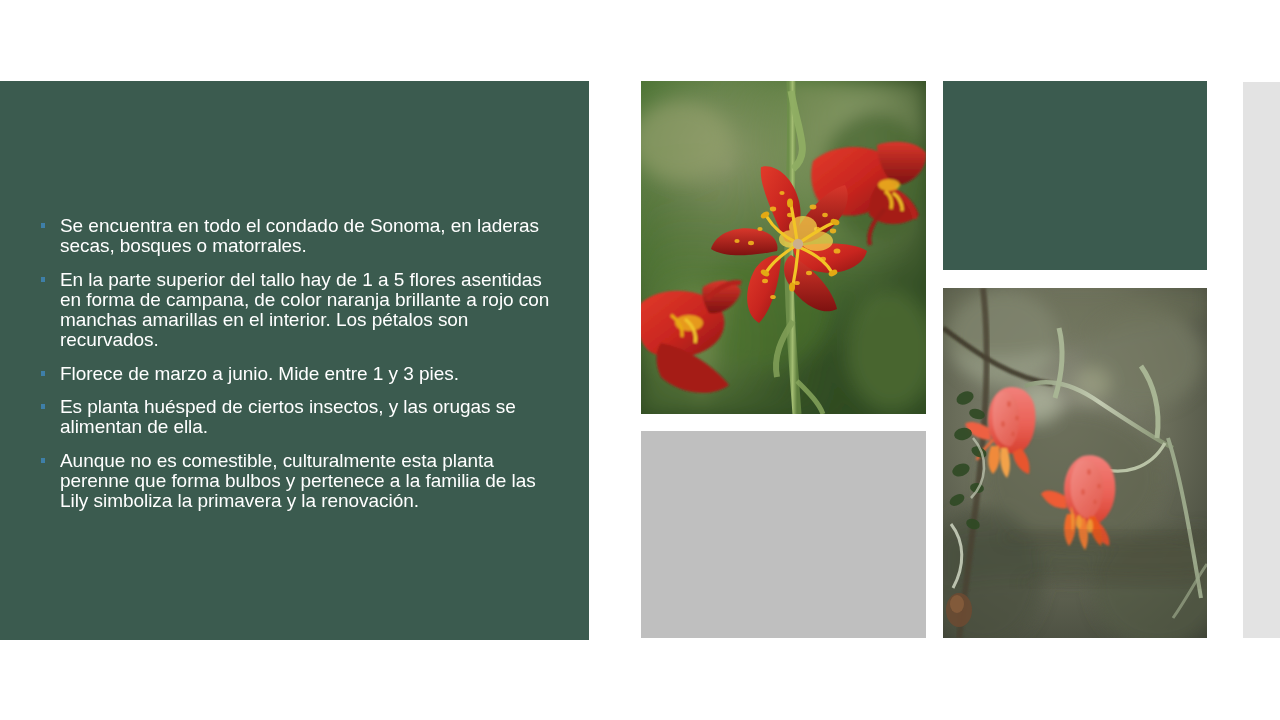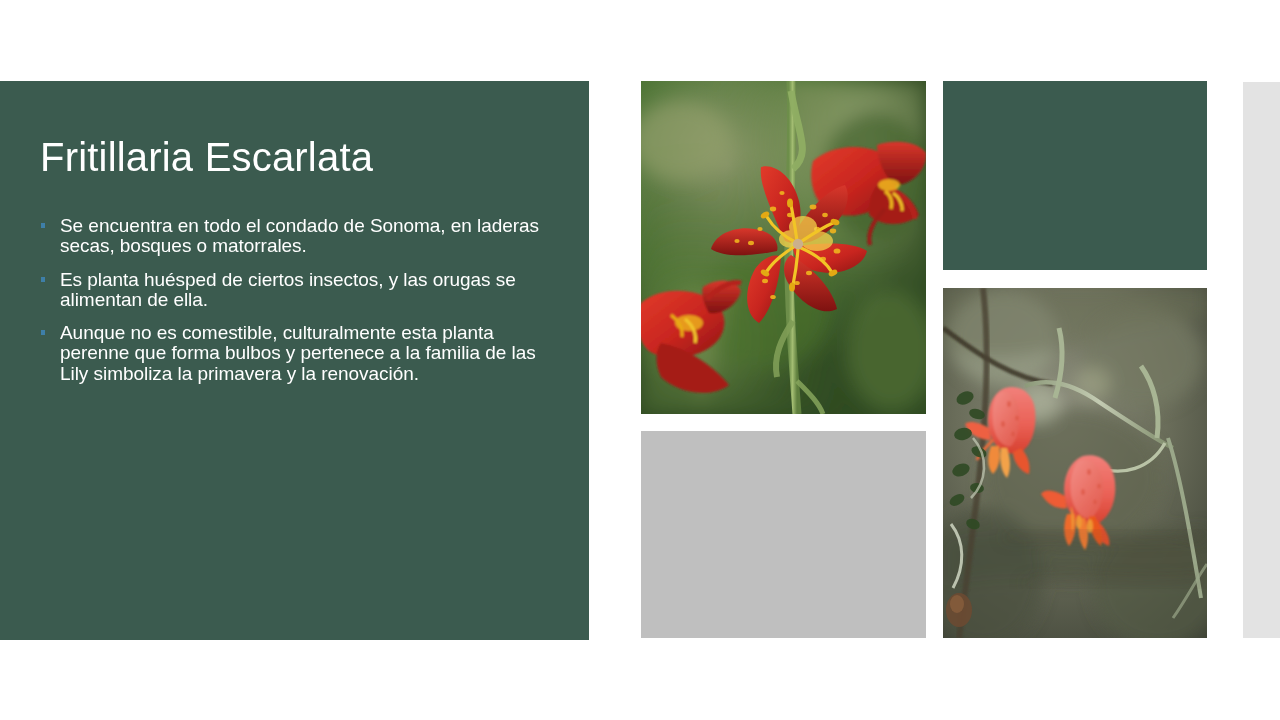--- a/index.html
+++ b/index.html
@@ -131,30 +131,37 @@
 
   .media svg { display: block; width: 100%; height: 100%; }
 </style>
 </head>
 <body>
 
 <div class="slide">
 
   <div class="text-panel">
 
-    <div class="slide-title">Fritillaria Escarlata</div>
 
     <ul class="bullet-list">
 
       <li class="bullet-item">
         <span class="bullet-dot"></span>
         <span class="bullet-text">Se encuentra en todo el condado de Sonoma, en laderas secas, bosques o matorrales.</span>
       </li>
 
-
+      <li class="bullet-item">
+        <span class="bullet-dot"></span>
+        <span class="bullet-text">En la parte superior del tallo hay de 1 a 5 flores asentidas en forma de campana, de color naranja brillante a rojo con manchas amarillas en el interior. Los pétalos son recurvados.</span>
+      </li>
+
+      <li class="bullet-item">
+        <span class="bullet-dot"></span>
+        <span class="bullet-text">Florece de marzo a junio. Mide entre 1 y 3 pies.</span>
+      </li>
 
       <li class="bullet-item">
         <span class="bullet-dot"></span>
         <span class="bullet-text">Es planta huésped de ciertos insectos, y las orugas se alimentan de ella.</span>
       </li>
 
       <li class="bullet-item">
         <span class="bullet-dot"></span>
         <span class="bullet-text">Aunque no es comestible, culturalmente esta planta perenne que forma bulbos y pertenece a la familia de las Lily simboliza la primavera y la renovación.</span>
       </li>

